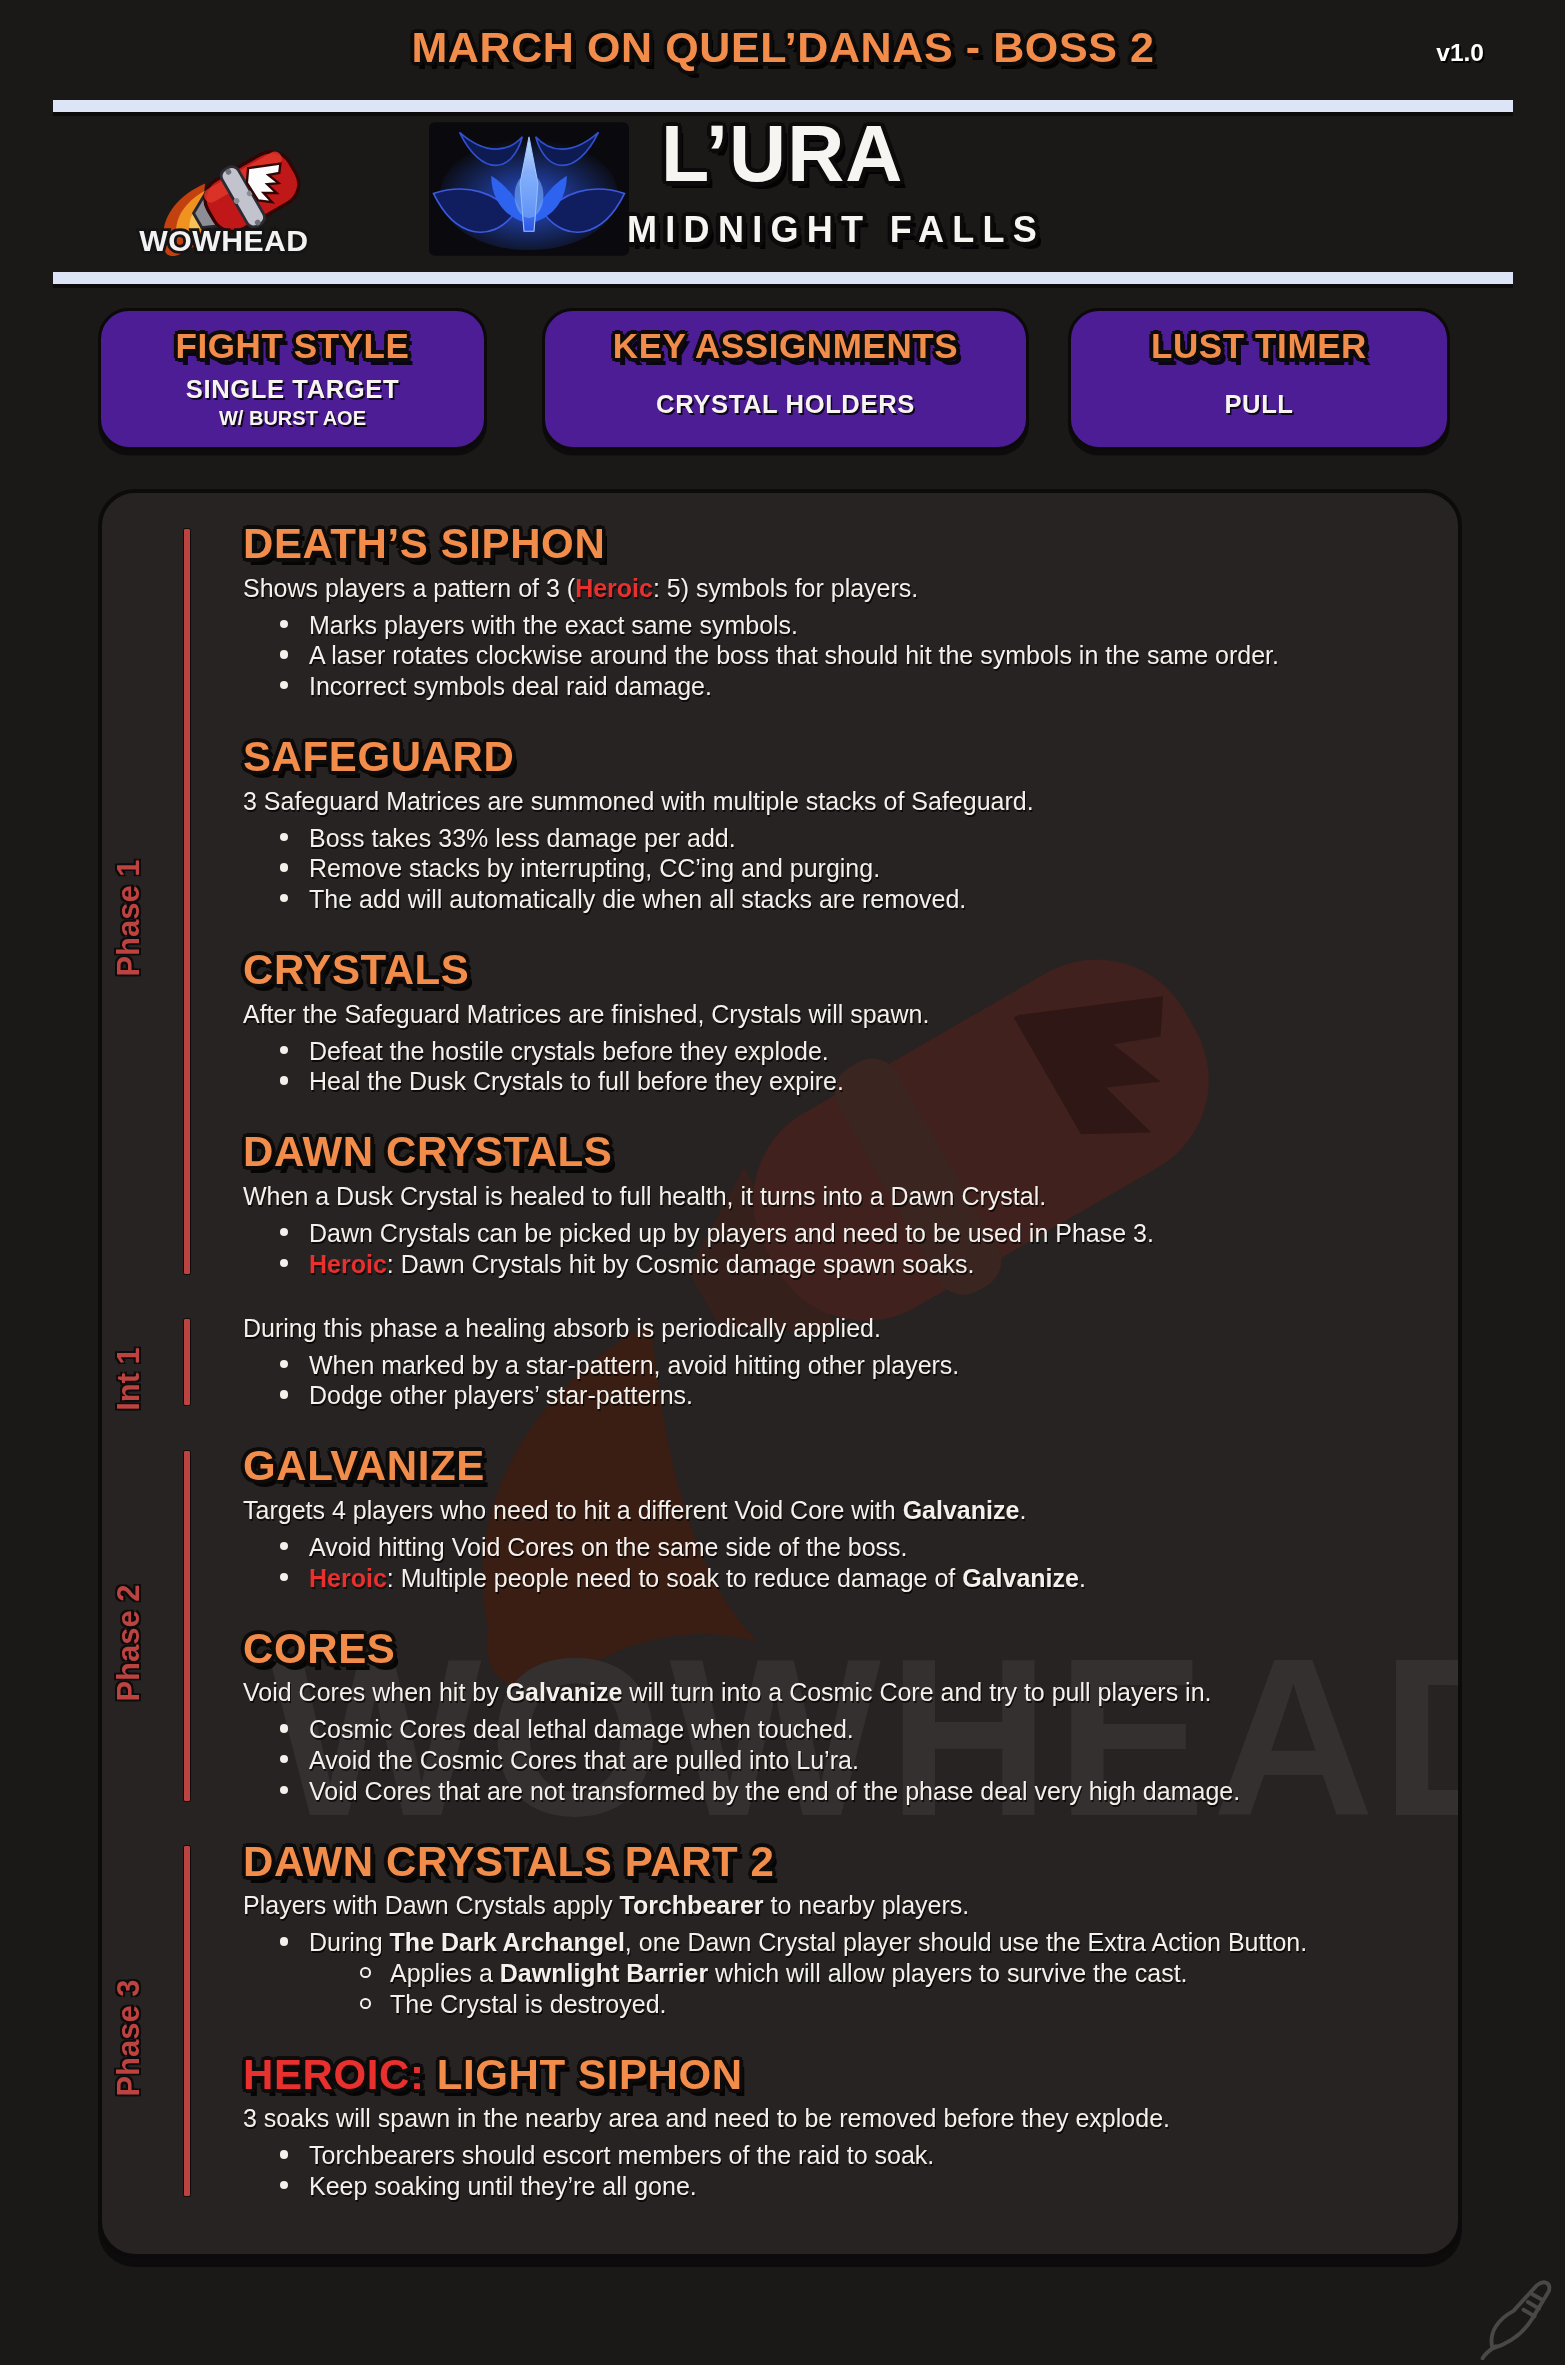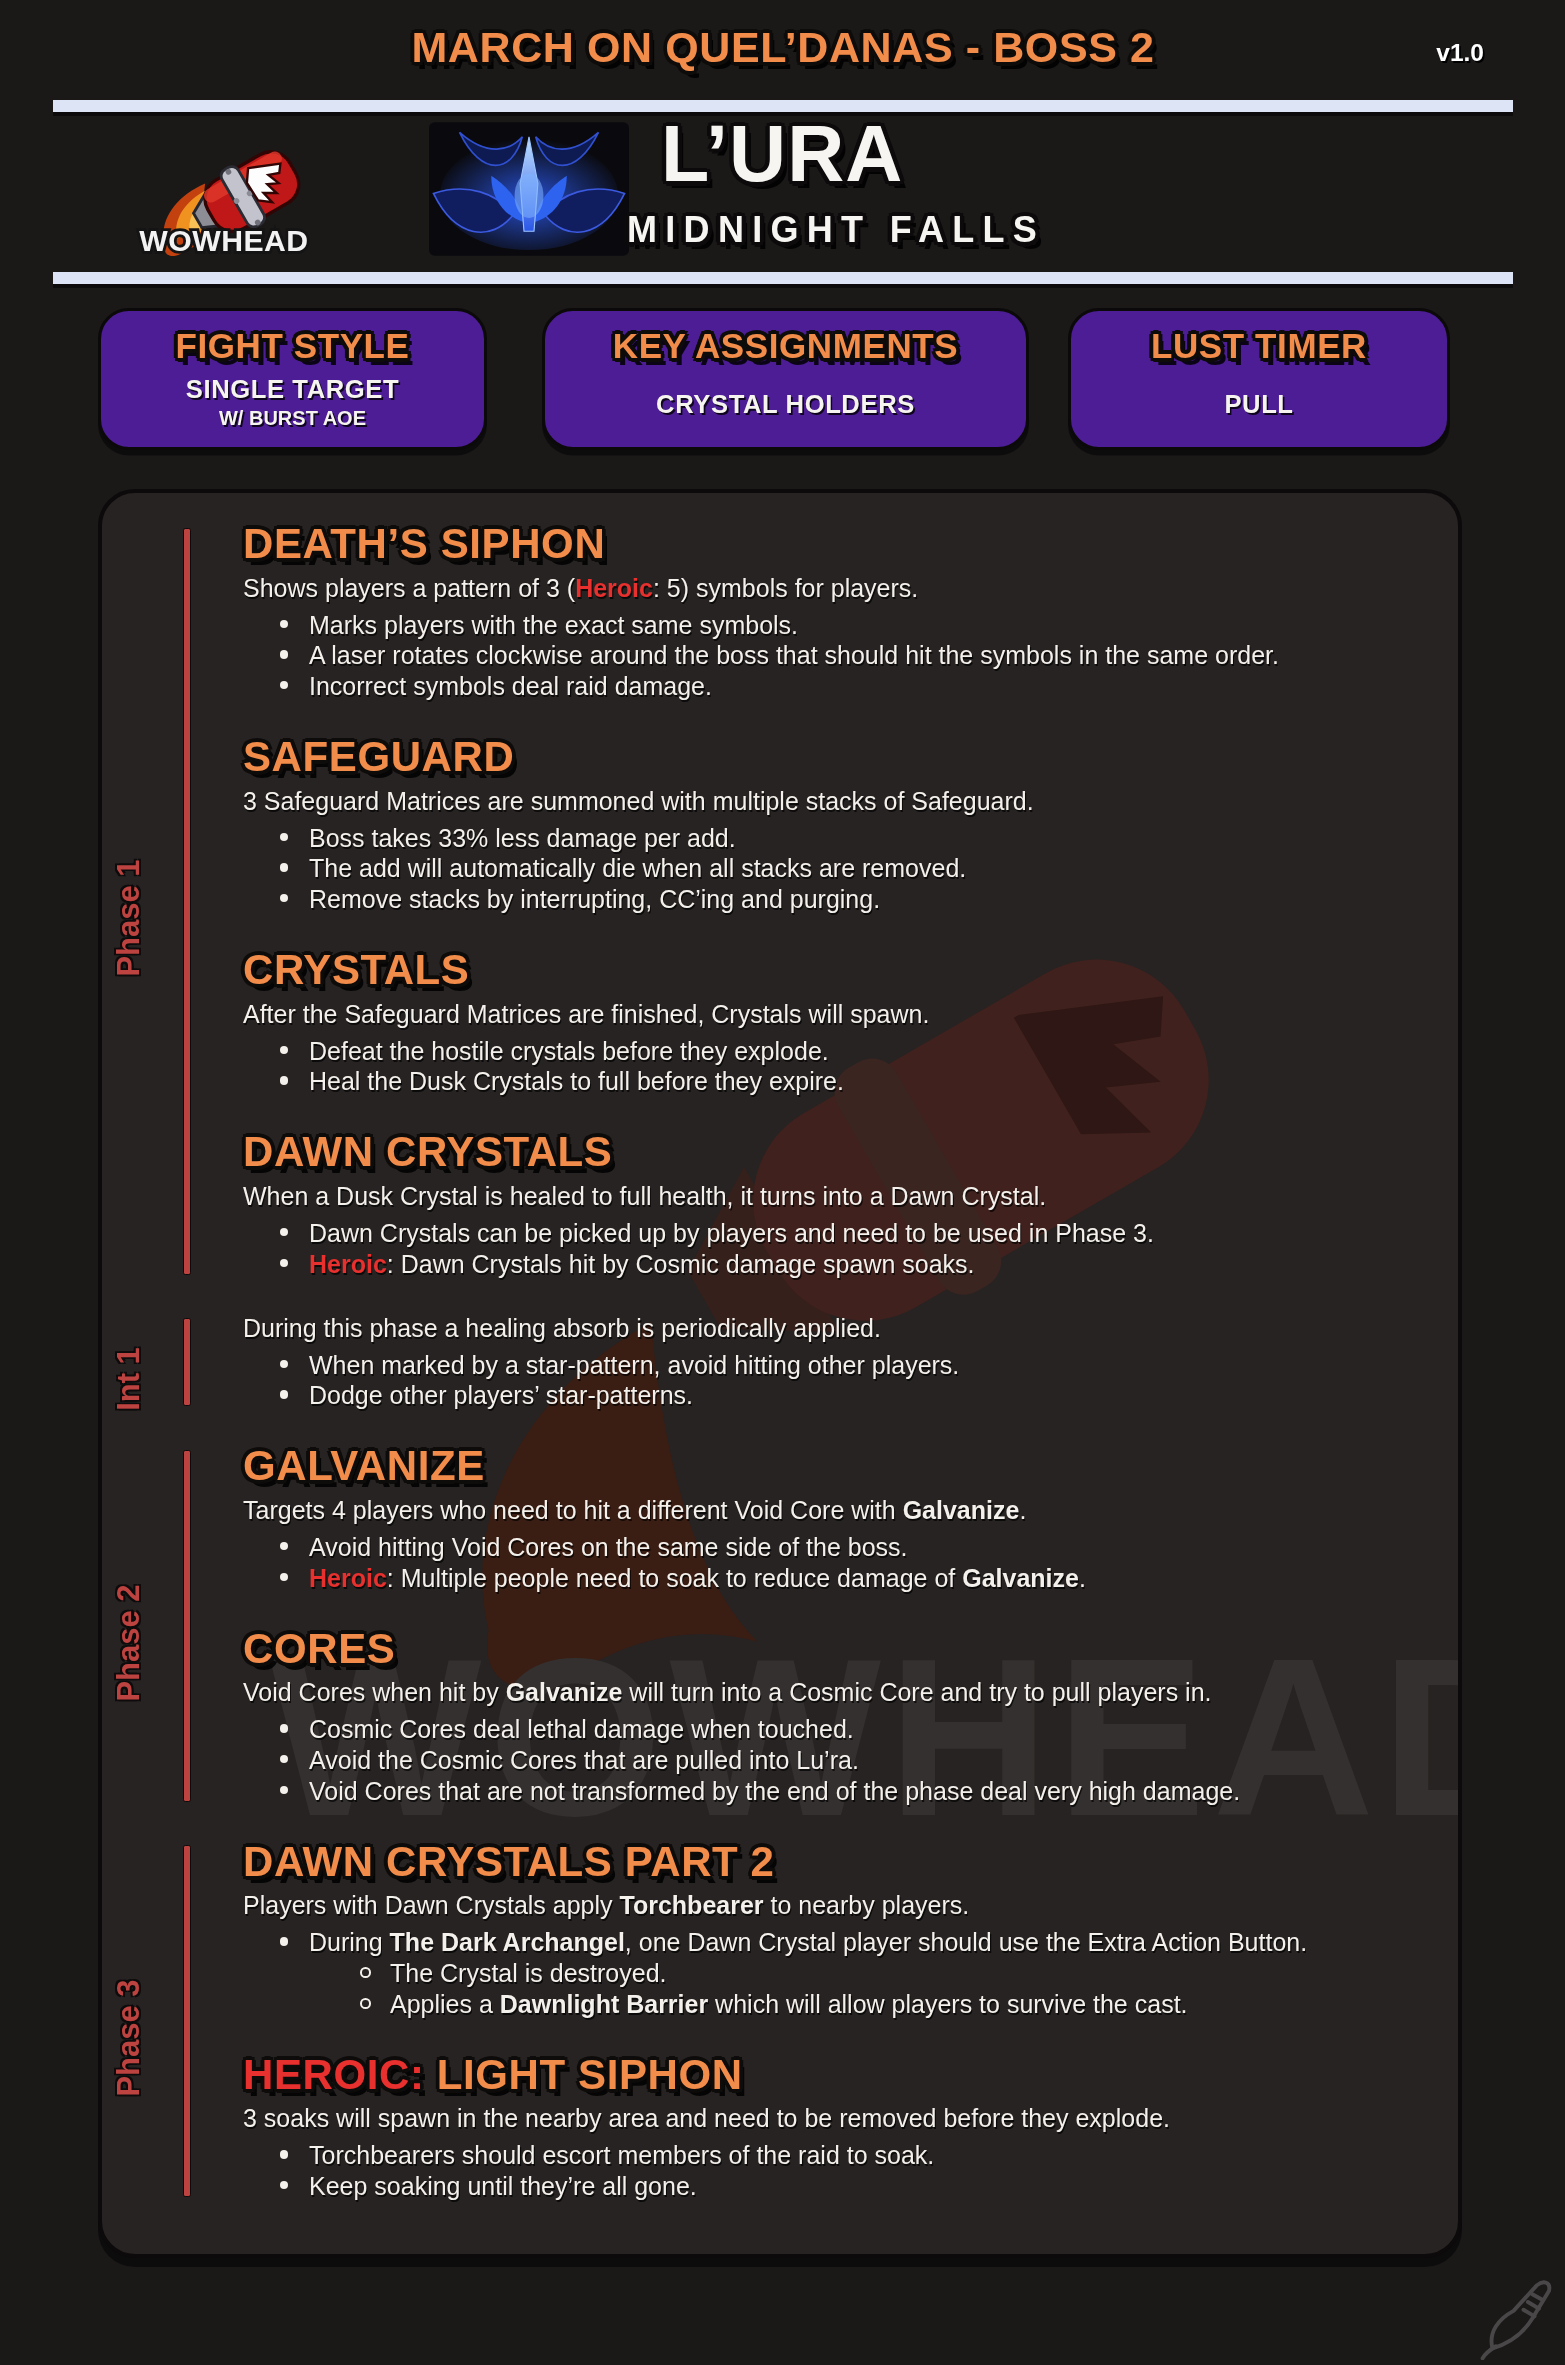--- a/index.html
+++ b/index.html
@@ -158,22 +158,22 @@
                 <li class="l1"><span>Marks players with the exact same symbols.</span></li>
                 <li class="l1"><span>A laser rotates clockwise around the boss that should hit the symbols in the same order.</span></li>
                 <li class="l1"><span>Incorrect symbols deal raid damage.</span></li>
               </ul>
             </div>
             <div class="section">
               <h2 class="section-title sticker"><span>SAFEGUARD</span></h2>
               <p class="intro"><span>3 Safeguard Matrices are summoned with multiple stacks of Safeguard.</span></p>
               <ul>
                 <li class="l1"><span>Boss takes 33% less damage per add.</span></li>
+                <li class="l1"><span>Remove stacks by interrupting, CC’ing and purging.</span></li>
                 <li class="l1"><span>The add will automatically die when all stacks are removed.</span></li>
-                <li class="l1"><span>Remove stacks by interrupting, CC’ing and purging.</span></li>
               </ul>
             </div>
             <div class="section">
               <h2 class="section-title sticker"><span>CRYSTALS</span></h2>
               <p class="intro"><span>After the Safeguard Matrices are finished, Crystals will spawn.</span></p>
               <ul>
                 <li class="l1"><span>Defeat the hostile crystals before they explode.</span></li>
                 <li class="l1"><span>Heal the Dusk Crystals to full before they expire.</span></li>
               </ul>
             </div>
@@ -231,22 +231,22 @@
           <div class="rail">
             <div class="rail-bar"></div>
             <div class="rail-label">Phase 3</div>
           </div>
           <div class="gcontent">
             <div class="section">
               <h2 class="section-title sticker"><span>DAWN CRYSTALS PART 2</span></h2>
               <p class="intro"><span>Players with Dawn Crystals apply </span><span class="b">Torchbearer</span><span> to nearby players.</span></p>
               <ul>
                 <li class="l1"><span>During </span><span class="b">The Dark Archangel</span><span>, one Dawn Crystal player should use the Extra Action Button.</span></li>
+                <li class="l2"><span>Applies a </span><span class="b">Dawnlight Barrier</span><span> which will allow players to survive the cast.</span></li>
                 <li class="l2"><span>The Crystal is destroyed.</span></li>
-                <li class="l2"><span>Applies a </span><span class="b">Dawnlight Barrier</span><span> which will allow players to survive the cast.</span></li>
               </ul>
             </div>
             <div class="section">
               <h2 class="section-title sticker"><span class="heroic">HEROIC: </span><span>LIGHT SIPHON</span></h2>
               <p class="intro"><span>3 soaks will spawn in the nearby area and need to be removed before they explode.</span></p>
               <ul>
                 <li class="l1"><span>Torchbearers should escort members of the raid to soak.</span></li>
                 <li class="l1"><span>Keep soaking until they’re all gone.</span></li>
               </ul>
             </div>

